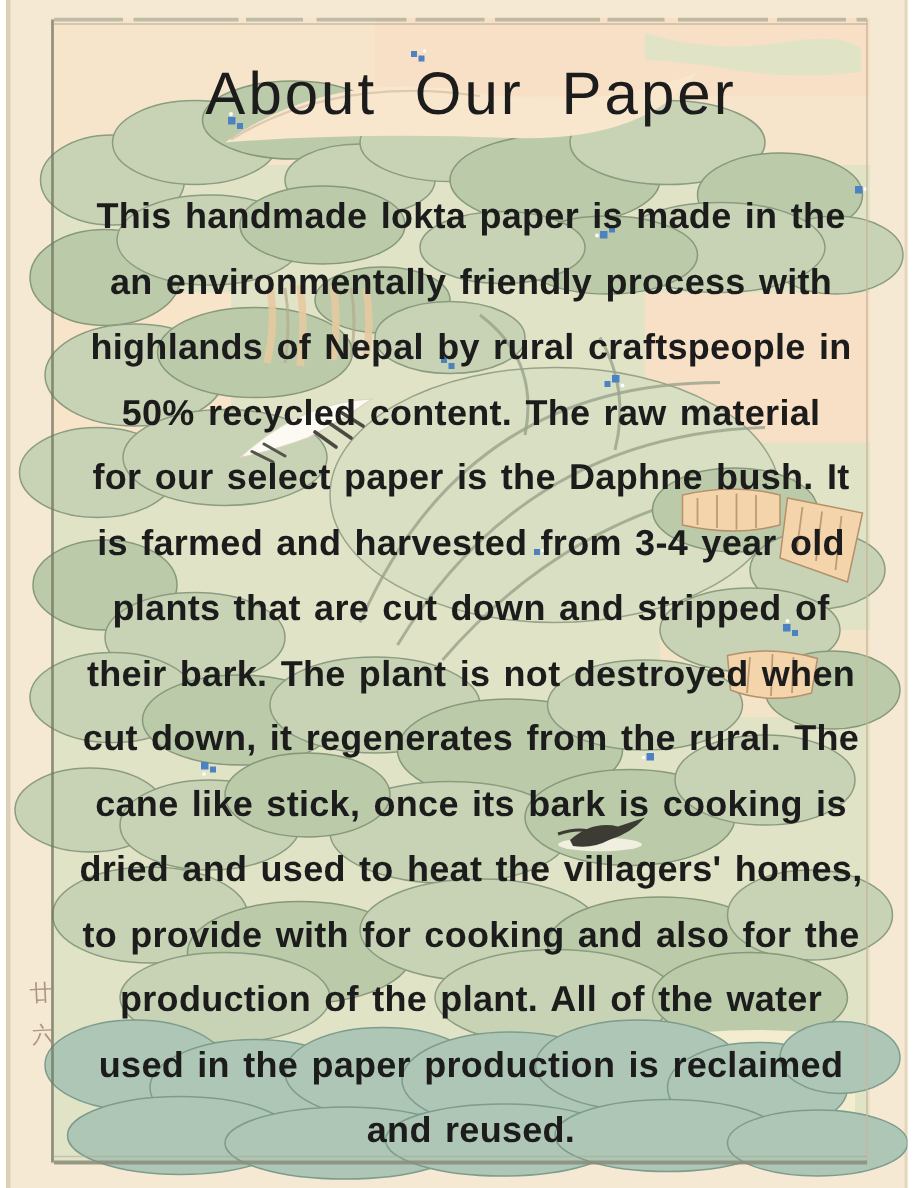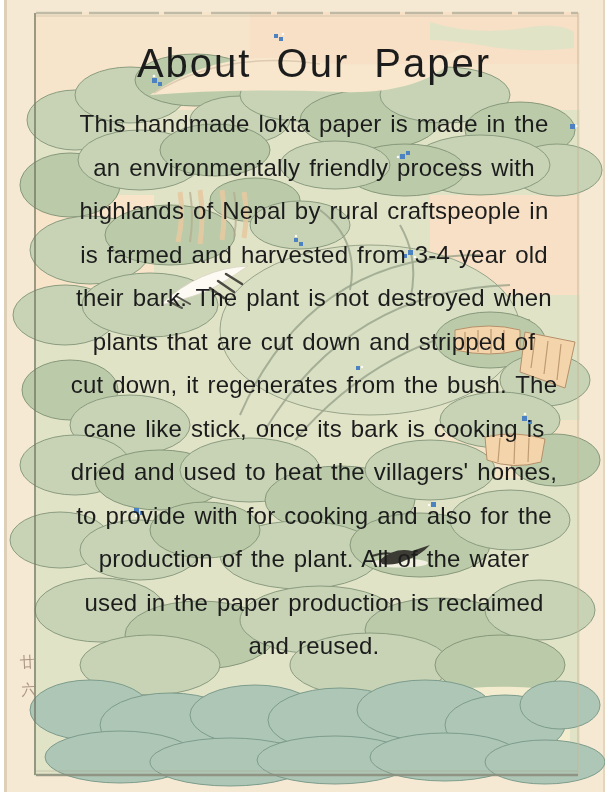--- a/index.html
+++ b/index.html
@@ -12,21 +12,21 @@
          background:#d8c8b0;opacity:.8;}
   .paper-edge-right{position:absolute;right:0;top:0;width:2px;height:792px;
          background:#e4d6bd;}
 
   .artwork{position:absolute;left:0;top:0;width:601px;height:792px;display:block;}
 
   .content{position:absolute;left:30px;top:0;width:560px;text-align:center;
            color:#1c1c1c;}
   .title{margin-top:40px;font-size:40px;line-height:46px;font-weight:300;
          letter-spacing:2px;word-spacing:12px;white-space:nowrap;}
-  .bodytext{margin-top:16px;font-size:24px;line-height:43.5px;font-weight:400;
+  .bodytext{margin-top:37px;font-size:24px;line-height:43.5px;font-weight:700;
          letter-spacing:0.2px;word-spacing:2px;}
   .bodytext .line{white-space:nowrap;}
 
   .margin-marks{position:absolute;left:14px;top:648px;width:20px;
         color:#a18876;font-family:"DejaVu Sans",sans-serif;font-size:15px;
         line-height:28px;text-align:center;transform:rotate(-3deg);opacity:.85;}
 
   
   .f-sage{fill:#c7d3b4;stroke:#8b9c80;stroke-width:1;}
   .f-sage2{fill:#bbcba9;stroke:#87987b;stroke-width:1;}
@@ -261,24 +261,26 @@
     <div>廿</div>
     <div>六</div>
   </div>
 
   <div class="content">
     <div class="title">About Our Paper</div>
     <div class="bodytext">
       <div class="line">This handmade lokta paper is made in the</div>
       <div class="line">an environmentally friendly process with</div>
       <div class="line">highlands of Nepal by rural craftspeople in</div>
+      <div class="line">50% recycled content. The raw material</div>
+      <div class="line">for our select paper is the Daphne bush. It</div>
       <div class="line">is farmed and harvested from 3-4 year old</div>
+      <div class="line">plants that are cut down and stripped of</div>
       <div class="line">their bark. The plant is not destroyed when</div>
-      <div class="line">plants that are cut down and stripped of</div>
-      <div class="line">cut down, it regenerates from the bush. The</div>
+      <div class="line">cut down, it regenerates from the rural. The</div>
       <div class="line">cane like stick, once its bark is cooking is</div>
       <div class="line">dried and used to heat the villagers' homes,</div>
       <div class="line">to provide with for cooking and also for the</div>
       <div class="line">production of the plant. All of the water</div>
       <div class="line">used in the paper production is reclaimed</div>
       <div class="line">and reused.</div>
     </div>
   </div>
 </div>
 

